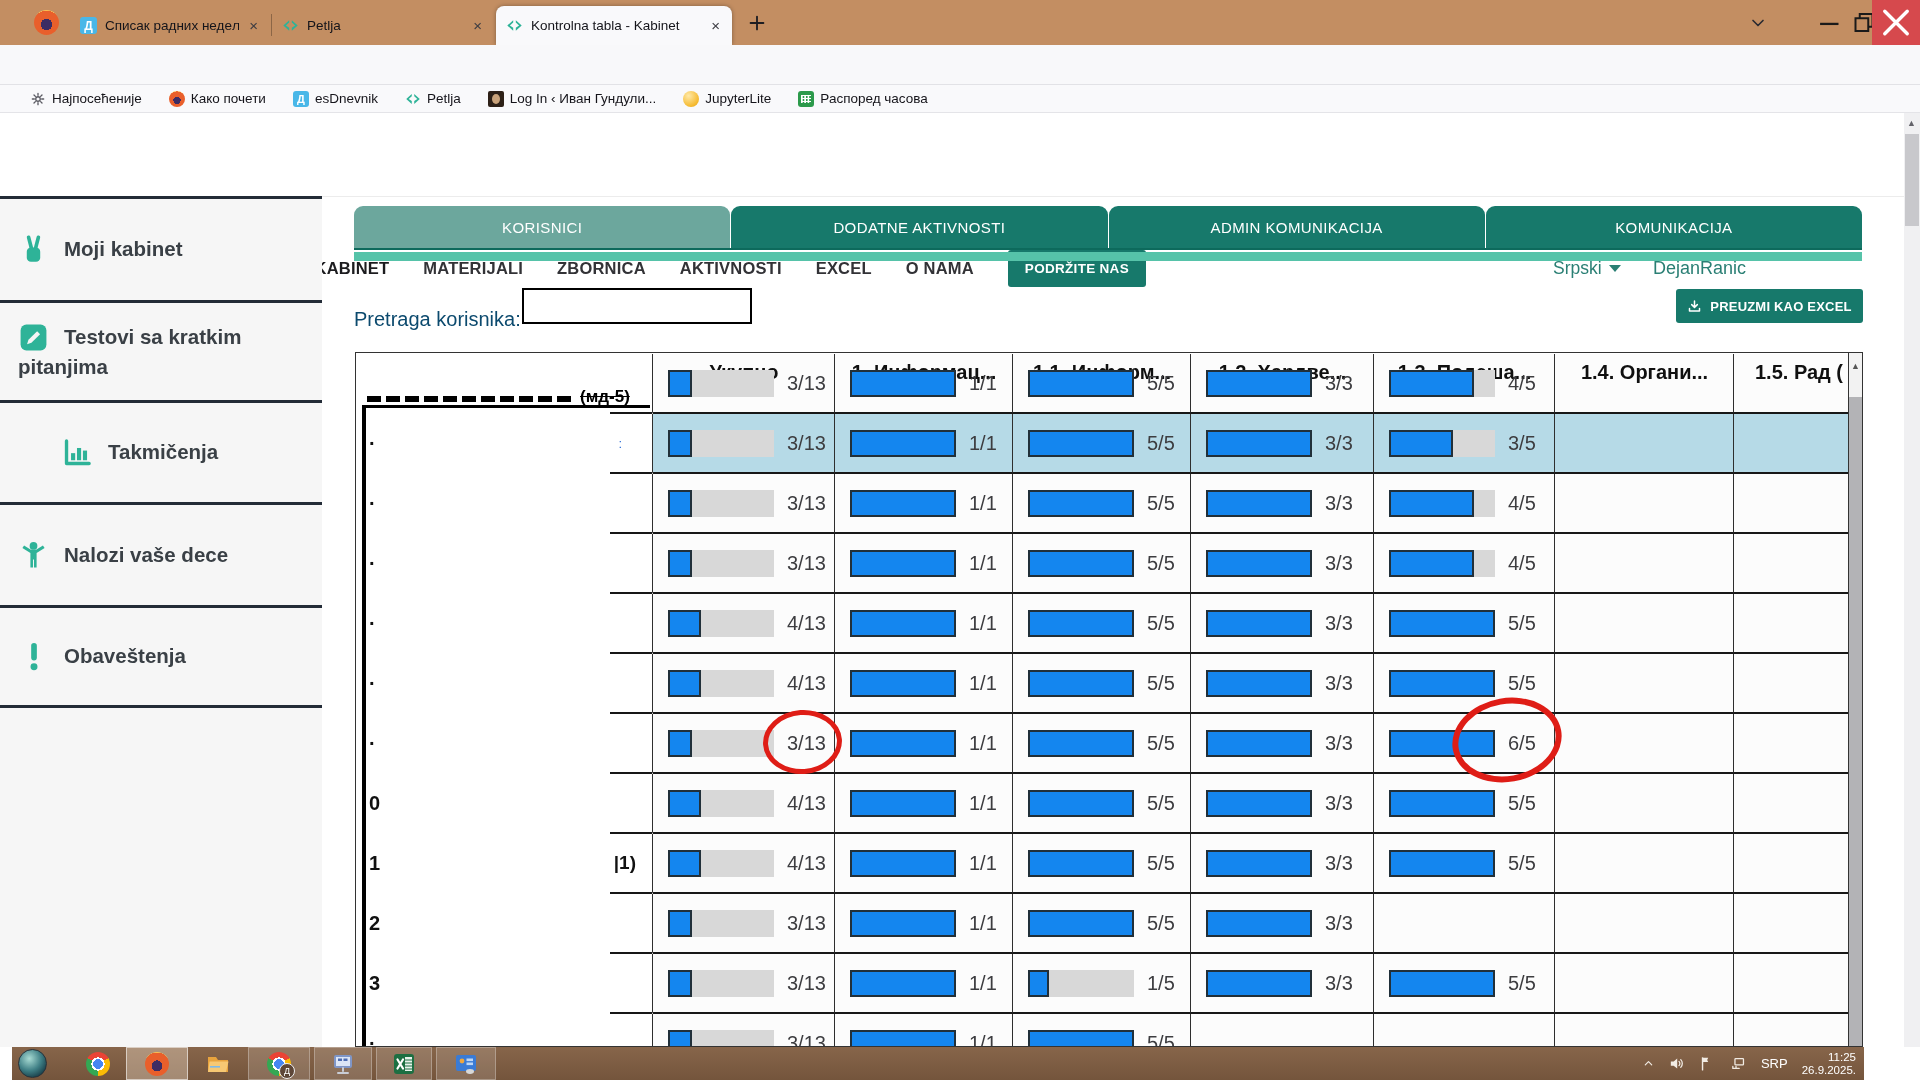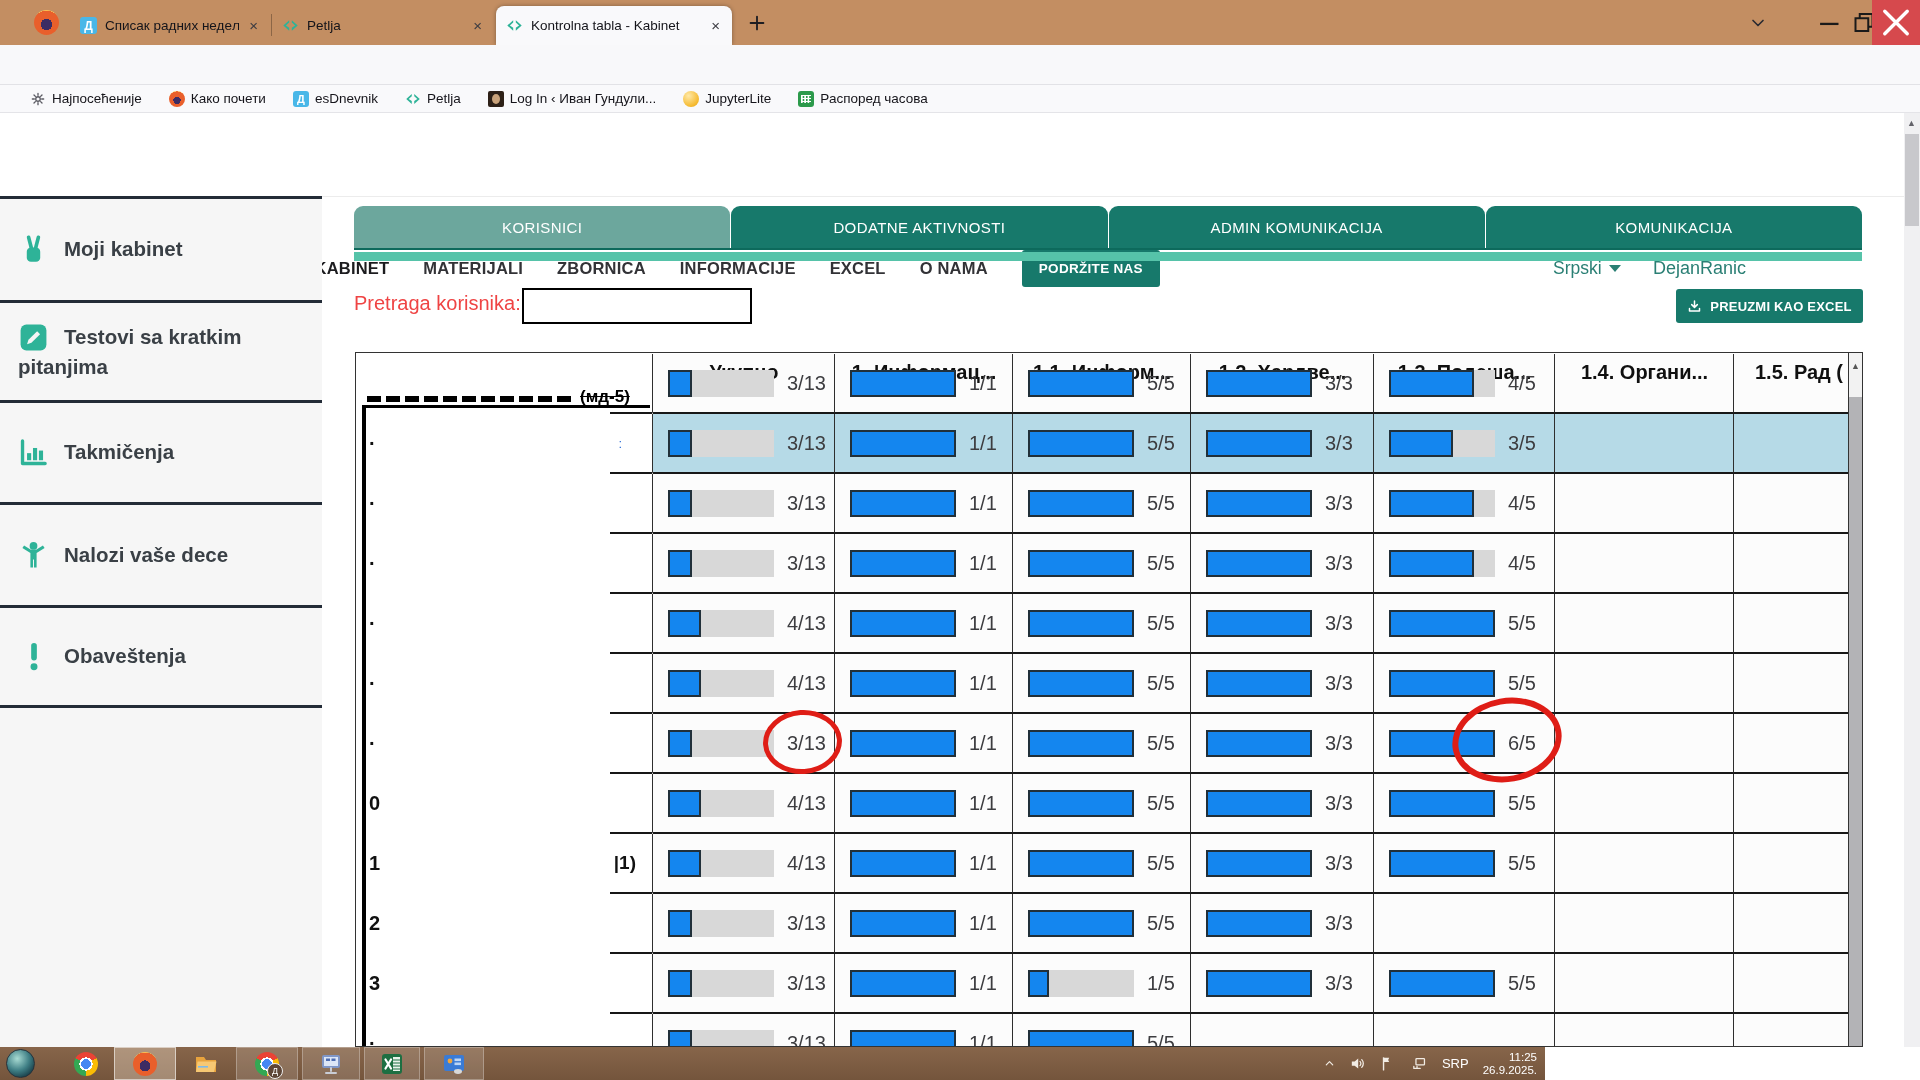--- a/index.html
+++ b/index.html
@@ -73,21 +73,21 @@
     font-size:20.5px;color:#3a4046;line-height:28px;}
   .side-item .sicon{display:inline-block;width:31px;height:31px;vertical-align:-9px;margin-right:15px;color:#2eb398;}
 
   
   .ptabs{position:absolute;left:354px;top:206px;width:1508px;height:42px;display:flex;gap:1px;}
   .ptab{flex:1;background:#17796b;color:#fff;border-radius:9px 9px 0 0;display:flex;align-items:center;justify-content:center;
     font-size:15px;letter-spacing:.4px;}
   .ptab.active{background:#6ca79d;}
   .strip-dark{position:absolute;left:354px;top:248px;width:1508px;height:2px;background:#0d6a5c;}
   .strip-light{position:absolute;left:354px;top:252px;width:1508px;height:9px;background:#56c3a9;}
-  .search-label{position:absolute;left:354px;top:292px;font-size:20px;color:#ef4444;}
+  .search-label{position:absolute;left:354px;top:308px;font-size:20px;color:#0c4a6e;}
   .search-input{position:absolute;left:522px;top:288px;width:230px;height:36px;border:2px solid #000;background:#fff;font-size:18px;padding:0 8px;}
   .excel-btn{position:absolute;left:1676px;top:289px;width:187px;height:34px;background:#17796b;border:none;border-radius:3px;
     color:#fff;font-size:13px;font-weight:bold;display:flex;align-items:center;justify-content:center;gap:8px;letter-spacing:.2px;}
   .excel-btn .ic{width:15px;height:15px;}
 
   
   .table-wrap{position:absolute;left:355px;top:352px;width:1508px;height:695px;border:1px solid #333;background:#fff;overflow:hidden;}
   .t-head{display:grid;grid-template-columns:297px 182px 178px 178px 183px 181px 179px 130px;height:40px;
     border-bottom:2px solid #101010;align-items:center;}
   .t-head .hc{text-align:center;font-weight:bold;font-size:20px;color:#101010;white-space:nowrap;overflow:hidden;}
@@ -110,21 +110,21 @@
   .scrib-text{position:absolute;left:224px;top:34px;font-size:17px;font-weight:bold;color:#000;text-decoration:line-through;z-index:6;}
   .tbl-sb{position:absolute;right:0;top:0;bottom:0;width:14px;background:#f2f2f2;border-left:1px solid #333;z-index:5;}
   .tbl-sb .arr{position:absolute;left:2px;top:8px;color:#555;font-size:9px;}
   .tbl-sb .thumb{position:absolute;left:0;top:44px;bottom:0;width:13px;background:#b3b3b6;}
 
   .circ{position:absolute;border-radius:50%;z-index:8;}
   .circ1{left:763px;top:710px;width:79px;height:64px;border:5px solid #df1d16;transform:rotate(-4deg);}
   .circ2{left:1452px;top:698px;width:110px;height:84px;border:6px solid #df1d16;transform:rotate(-10deg);}
 
   
-  .taskbar{position:absolute;left:0;top:1047px;width:1545px;height:33px;background:linear-gradient(#87654a,#74553c);padding-left:20px;}
+  .taskbar{position:absolute;left:12px;top:1047px;width:1852px;height:33px;background:linear-gradient(#87654a,#74553c);padding-left:20px;}
   .start{position:absolute;left:6px;top:2px;width:29px;height:29px;border-radius:50%;border:1px solid #28323a;
     background:radial-gradient(circle at 38% 32%, #a8dbd3, #3f7f85 48%, #163b46 82%, #0c2630);}
   .tb{position:absolute;top:0;height:33px;display:flex;align-items:center;justify-content:center;}
   .tb.frame{background:rgba(255,255,255,.14);border:1px solid rgba(255,255,255,.28);}
   .tb.activeapp{background:rgba(255,240,222,.34);border:1px solid rgba(255,255,255,.55);}
   .tbi{width:24px;height:24px;position:relative;}
   .tbi.chrome,.tbi.chromeD{border-radius:50%;
     background:radial-gradient(circle, #4587f3 0 29%, #fff 29% 39%, transparent 39%),
       conic-gradient(from -60deg, #ea4335 0 120deg, #fbbc05 120deg 240deg, #34a853 240deg 360deg);}
   .tbi.firefox{border-radius:50%;background:radial-gradient(circle at 50% 58%, #3d2c63 0 30%, #e95f2b 30% 72%, #ffbd4f 72% 100%);}
@@ -327,21 +327,21 @@
           <path d="M40 0 6 32l34 32V49L22 32 40 15z" fill="#2eb398"></path>
           <path d="M64 0l34 32-34 32V49l18-17L64 15z" fill="#2eb398"></path>
           <path d="M45 8l11 10M45 15l8 7" stroke="#2eb398" stroke-width="2.4"></path>
           <path d="M59 8 48 46" stroke="#2eb398" stroke-width="0" fill="none"></path>
         </svg>
       </span>
     <div class="site-nav" id="sitenav">
         <span class="snav b0">NET.KABINET</span>
         <span class="snav">MATERIJALI</span>
         <span class="snav">ZBORNICA</span>
-        <span class="snav">INFORMACIJE</span>
+        <span class="snav">AKTIVNOSTI</span>
         <span class="snav">EXCEL</span>
         <span class="snav">O NAMA</span>
         <span class="support-btn">PODRŽITE NAS</span>
       </div>
     <div class="lang">
       <span>Srpski</span>
       <span class="caret"></span>
     </div>
     <div class="username">DejanRanic</div>
   </div>
@@ -363,21 +363,21 @@
               <path d="M8.2 2.5 10.4 11M15.8 2.5 13.6 11" stroke="#2eb398" stroke-width="2.8" stroke-linecap="round" stroke-linejoin="round" fill="none"></path>
               <rect x="6.8" y="10.5" width="10.4" height="11" rx="3.2" fill="#2eb398"></rect>
             </svg></span>Moji kabinet</div>
       </div>
       <div class="side-item" style="top: 107px; height: 97px;">
         <div><span class="sicon ic"><svg viewBox="0 0 24 24">
               <rect x="2" y="2" width="20" height="20" rx="4.5" fill="#2eb398"></rect>
               <path d="M7 17.2l1.1-3.4 6.7-6.7 2.3 2.3-6.7 6.7z" fill="#f5f5f5"></path>
             </svg></span>Testovi sa kratkim pitanjima</div>
       </div>
-      <div class="side-item" style="top: 207px; height: 99px;">
+      <div class="side-item" style="top: 207px; height: 99px; margin-left: 44px;">
         <div><span class="sicon ic"><svg viewBox="0 0 24 24">
               <path d="M3.5 3v17.5H21" stroke="#2eb398" stroke-width="2.6" stroke-linecap="round" stroke-linejoin="round" fill="none"></path>
               <rect x="7" y="12.5" width="3.2" height="5.5" fill="#2eb398"></rect>
               <rect x="11.6" y="8.5" width="3.2" height="9.5" fill="#2eb398"></rect>
               <rect x="16.2" y="10.5" width="3.2" height="7.5" fill="#2eb398"></rect>
             </svg></span>Takmičenja</div>
       </div>
       <div class="side-item" style="top: 309px; height: 100px;">
         <div><span class="sicon ic"><svg viewBox="0 0 24 24">
               <circle cx="12" cy="4.6" r="3" fill="#2eb398"></circle>

